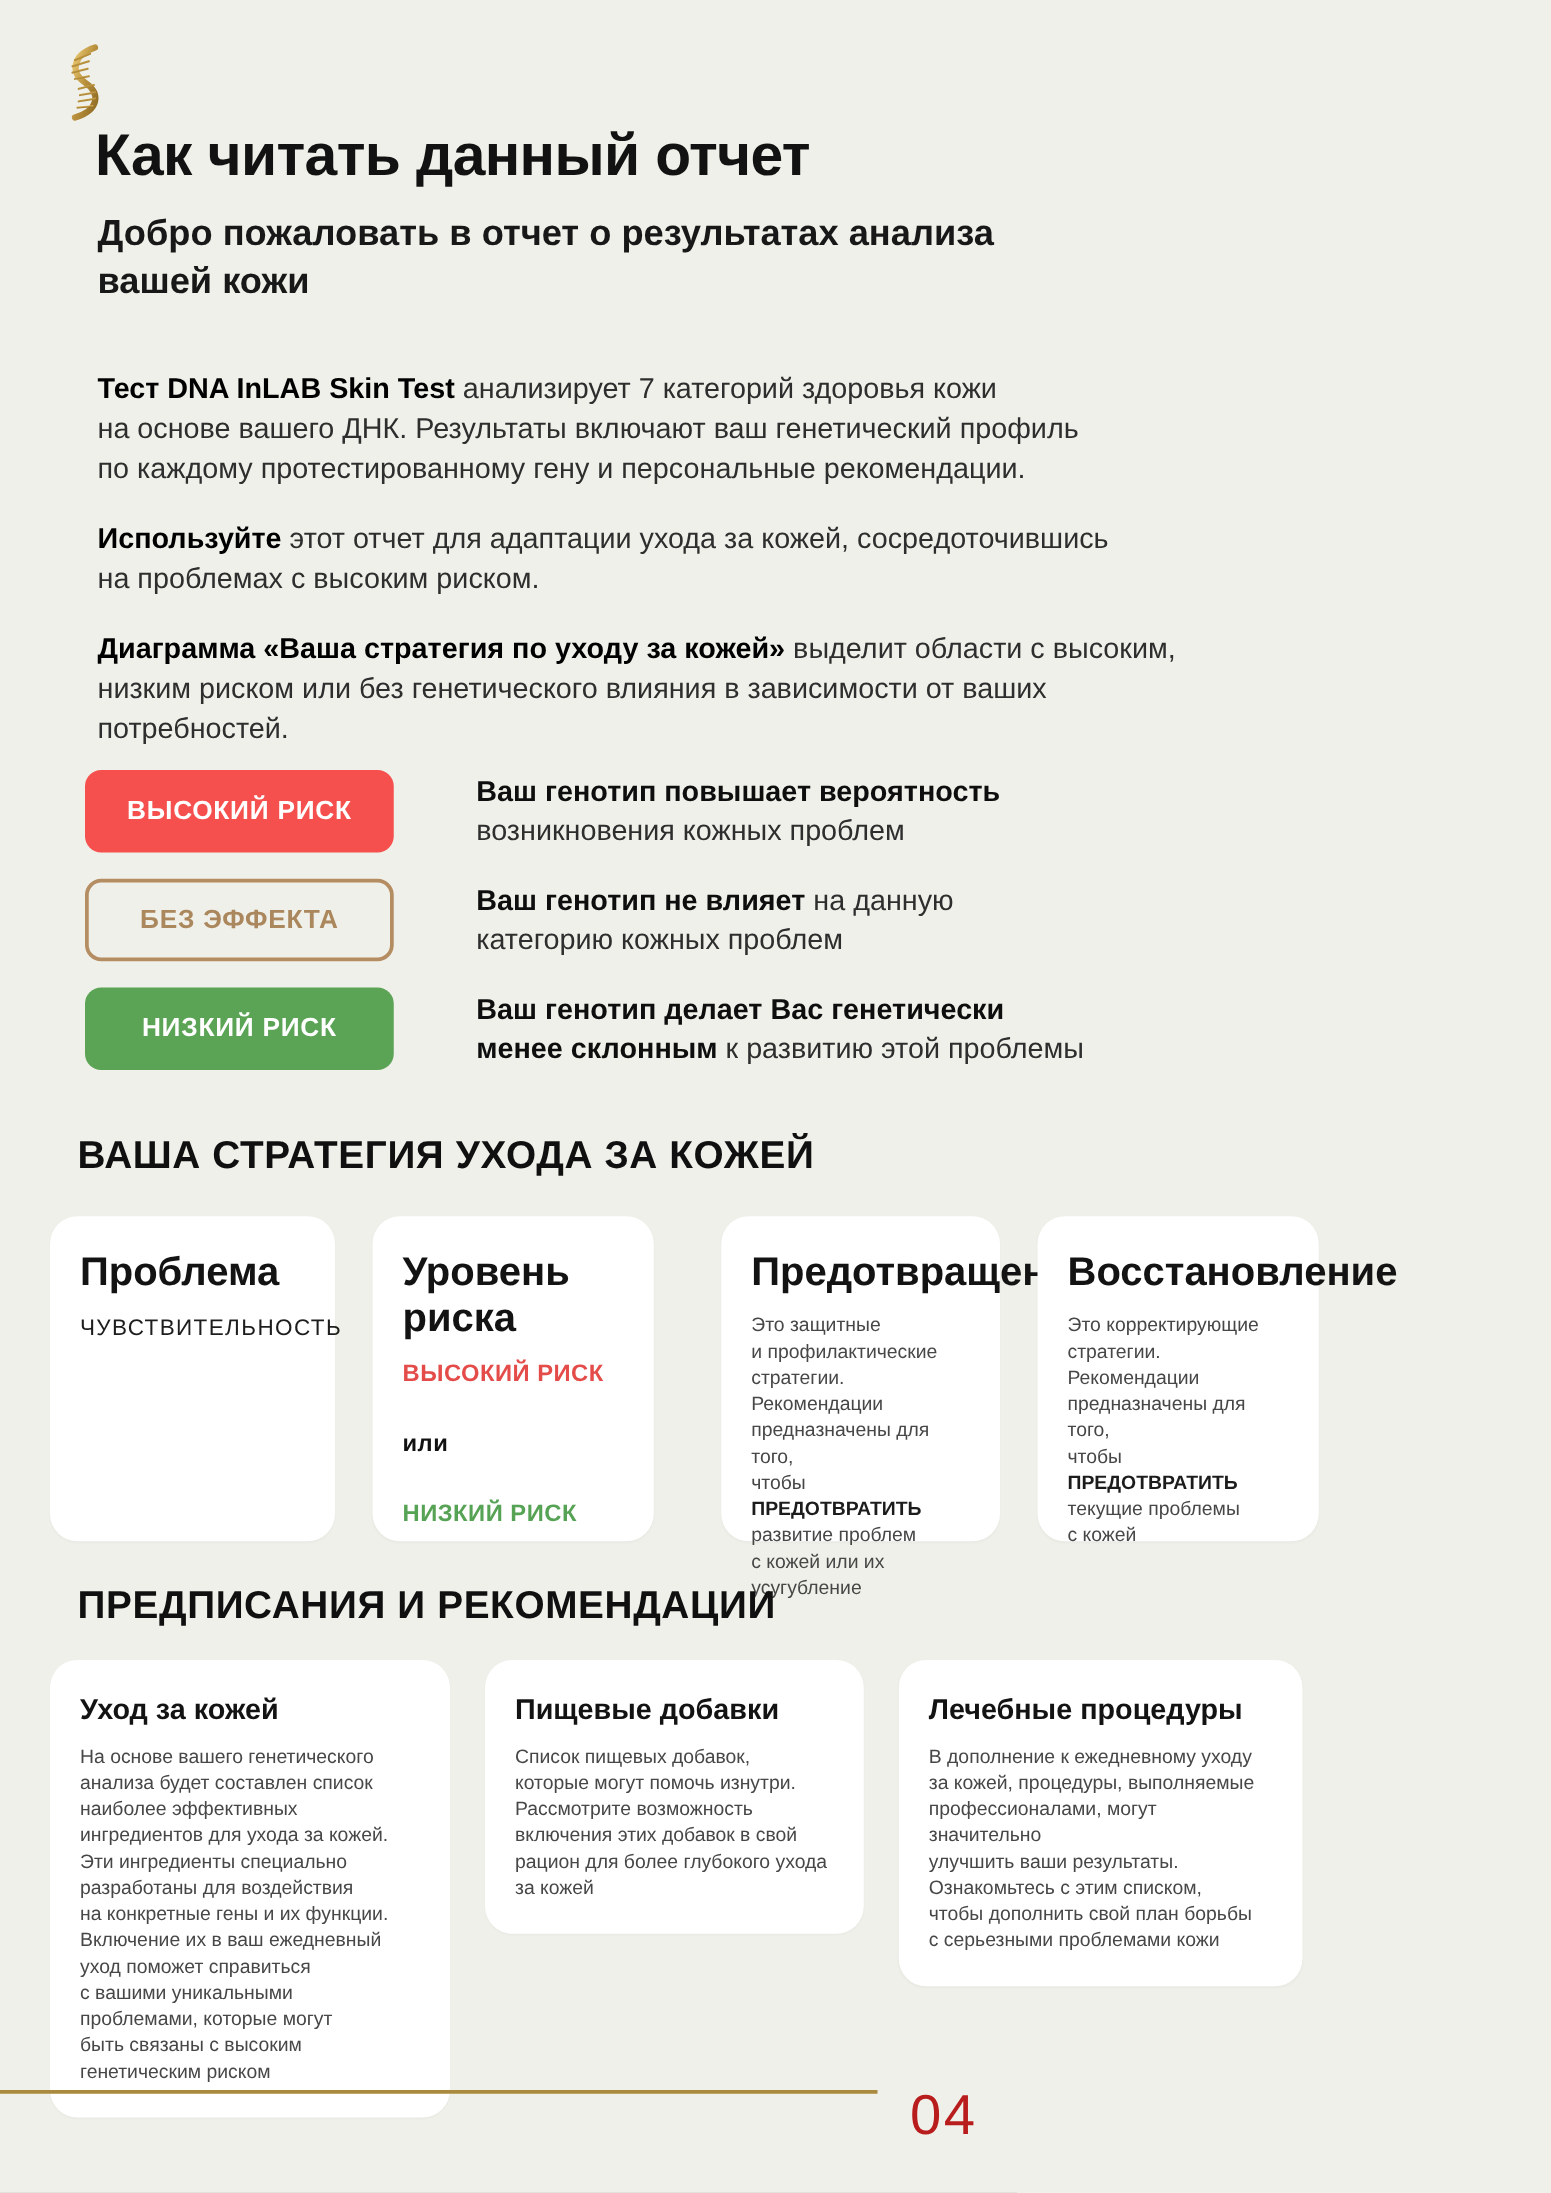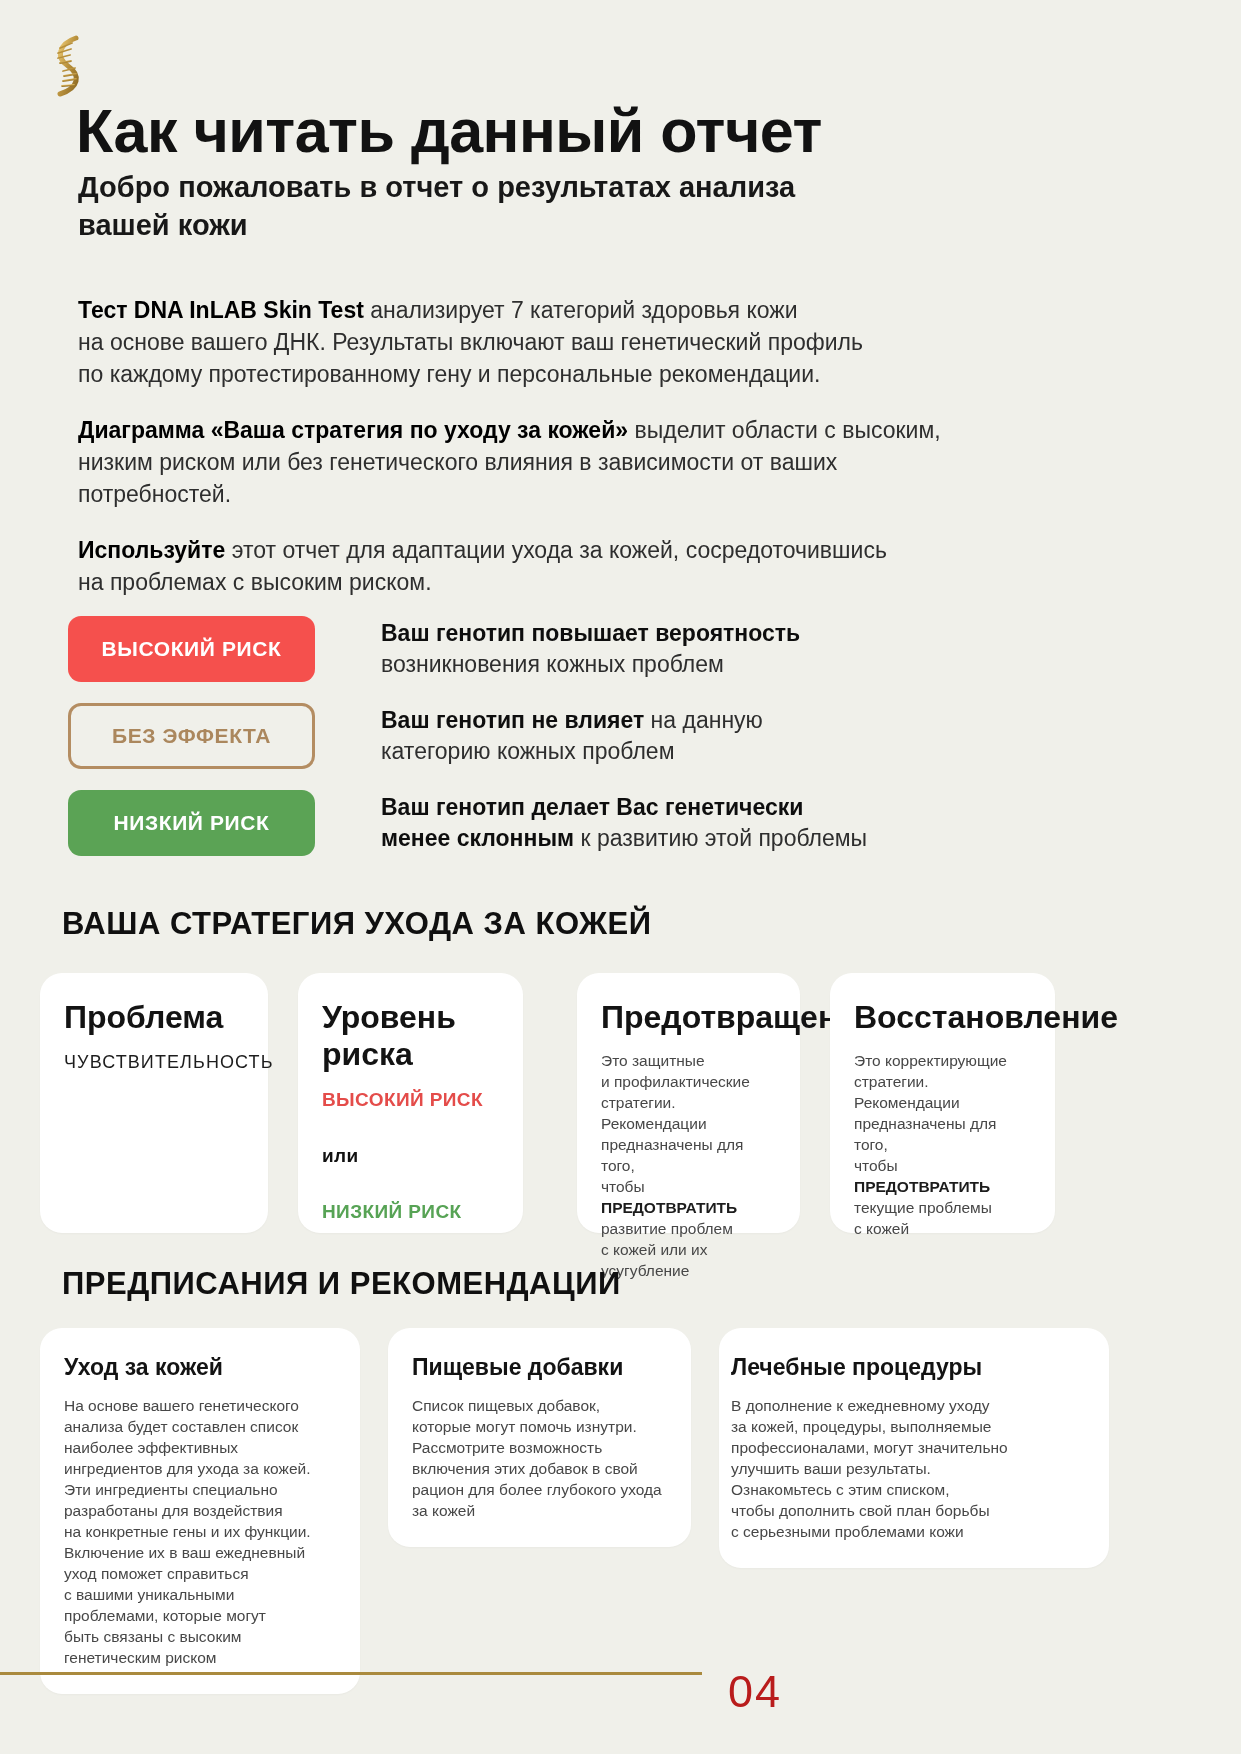--- a/index.html
+++ b/index.html
@@ -5,21 +5,21 @@
   * { margin:0; padding:0; box-sizing:border-box; }
   html,body { background:#d8d8d2; }
   body { font-family:"Liberation Sans","DejaVu Sans",sans-serif; }
   #page {
     position:relative; width:1241px; height:1754px;
     background:#f0f0ea; overflow:hidden; margin:0 auto;
   }
   .logo { position:absolute; left:46px; top:34px; }
   .title {
     position:absolute; left:76px; top:96px;
-    font-size:61px; font-weight:800; color:#121212; letter-spacing:-0.5px;
+    font-size:47px; font-weight:800; color:#121212; letter-spacing:-0.5px;
   }
   .subtitle {
     position:absolute; left:78px; top:168px;
     font-size:29px; font-weight:700; color:#181818; line-height:38px;
     white-space:pre-line;
   }
   .intro { position:absolute; left:78px; top:294px; width:1010px; }
   .para {
     font-size:23px; line-height:32px; color:#2e2e2e;
     white-space:pre-line; margin-bottom:24px;
@@ -48,21 +48,21 @@
   .heading-prescriptions { top:1266px; }
   .cards { position:absolute; display:flex; }
   .strategy-cards { left:40px; top:973px; gap:30px; height:260px; }
   .prescription-cards { left:40px; top:1328px; gap:28px; align-items:flex-start; }
   .card {
     background:#ffffff; border-radius:22px; padding:26px 24px;
     box-shadow:0 1px 2px rgba(0,0,0,0.03);
   }
   .s-card-1 { width:228px; } .s-card-2 { width:225px; }
   .s-card-3 { width:223px;margin-left:24px; } .s-card-4 { width:225px; }
-  .p-card-1 { width:320px; } .p-card-2 { width:303px; } .p-card-3 { width:390px;padding-left:12px; }
+  .p-card-1 { width:320px; } .p-card-2 { width:303px; } .p-card-3 { width:323px; }
   .card-title { font-size:32px; font-weight:800; color:#131313; }
   .problem-value {
     margin-top:16px; font-size:18px; letter-spacing:1.1px;
     font-weight:500; color:#1d1d1d;
   }
   .risk-line { font-size:19px; font-weight:700; letter-spacing:0.4px; }
   .risk-line.high { margin-top:16px; color:#e44c4a; }
   .risk-line.or   { margin-top:34px; color:#111111; }
   .risk-line.low  { margin-top:34px; color:#57a355; }
   .card-body {
@@ -109,25 +109,25 @@
   </div>
 
   <h1 class="title">Как читать данный отчет</h1>
   <h2 class="subtitle">Добро пожаловать в отчет о результатах анализа
 вашей кожи</h2>
 
   <section class="intro">
     <p class="para"><b>Тест DNA InLAB Skin Test</b><span> анализирует 7 категорий здоровья кожи
 на основе вашего ДНК. Результаты включают ваш генетический профиль
 по каждому протестированному гену и персональные рекомендации.</span></p>
+    <p class="para"><b>Используйте</b><span> этот отчет для адаптации ухода за кожей, сосредоточившись
+на проблемах с высоким риском.</span></p>
     <p class="para"><b>Диаграмма «Ваша стратегия по уходу за кожей»</b><span> выделит области с высоким,
 низким риском или без генетического влияния в зависимости от ваших
 потребностей.</span></p>
-    <p class="para"><b>Используйте</b><span> этот отчет для адаптации ухода за кожей, сосредоточившись
-на проблемах с высоким риском.</span></p>
   </section>
 
   <section class="legend">
     <div class="legend-row">
       <div class="badge badge-high">ВЫСОКИЙ РИСК</div>
       <p class="legend-desc"><b>Ваш генотип повышает вероятность</b><span>
 возникновения кожных проблем</span></p>
     </div>
     <div class="legend-row">
       <div class="badge badge-none">БЕЗ ЭФФЕКТА</div>

